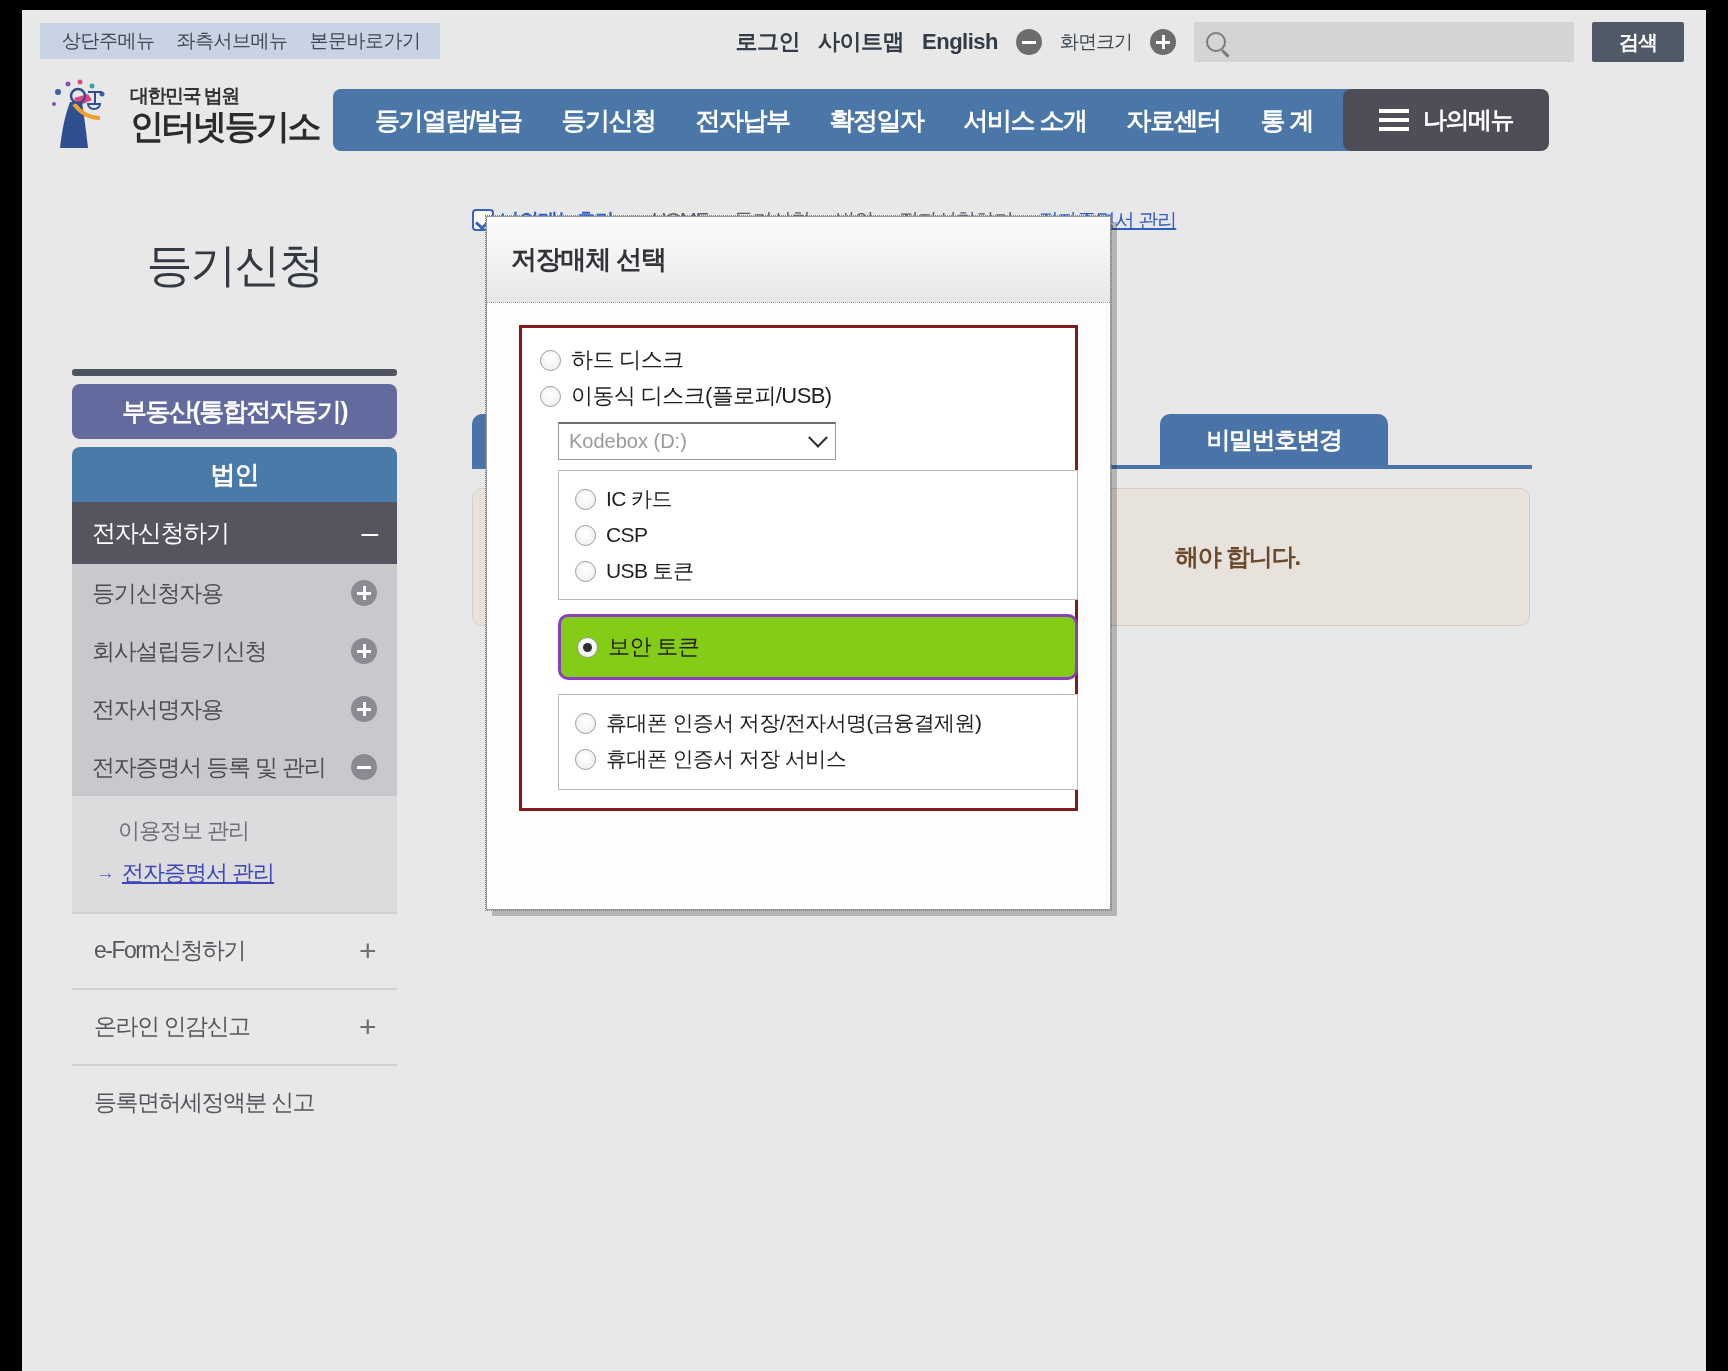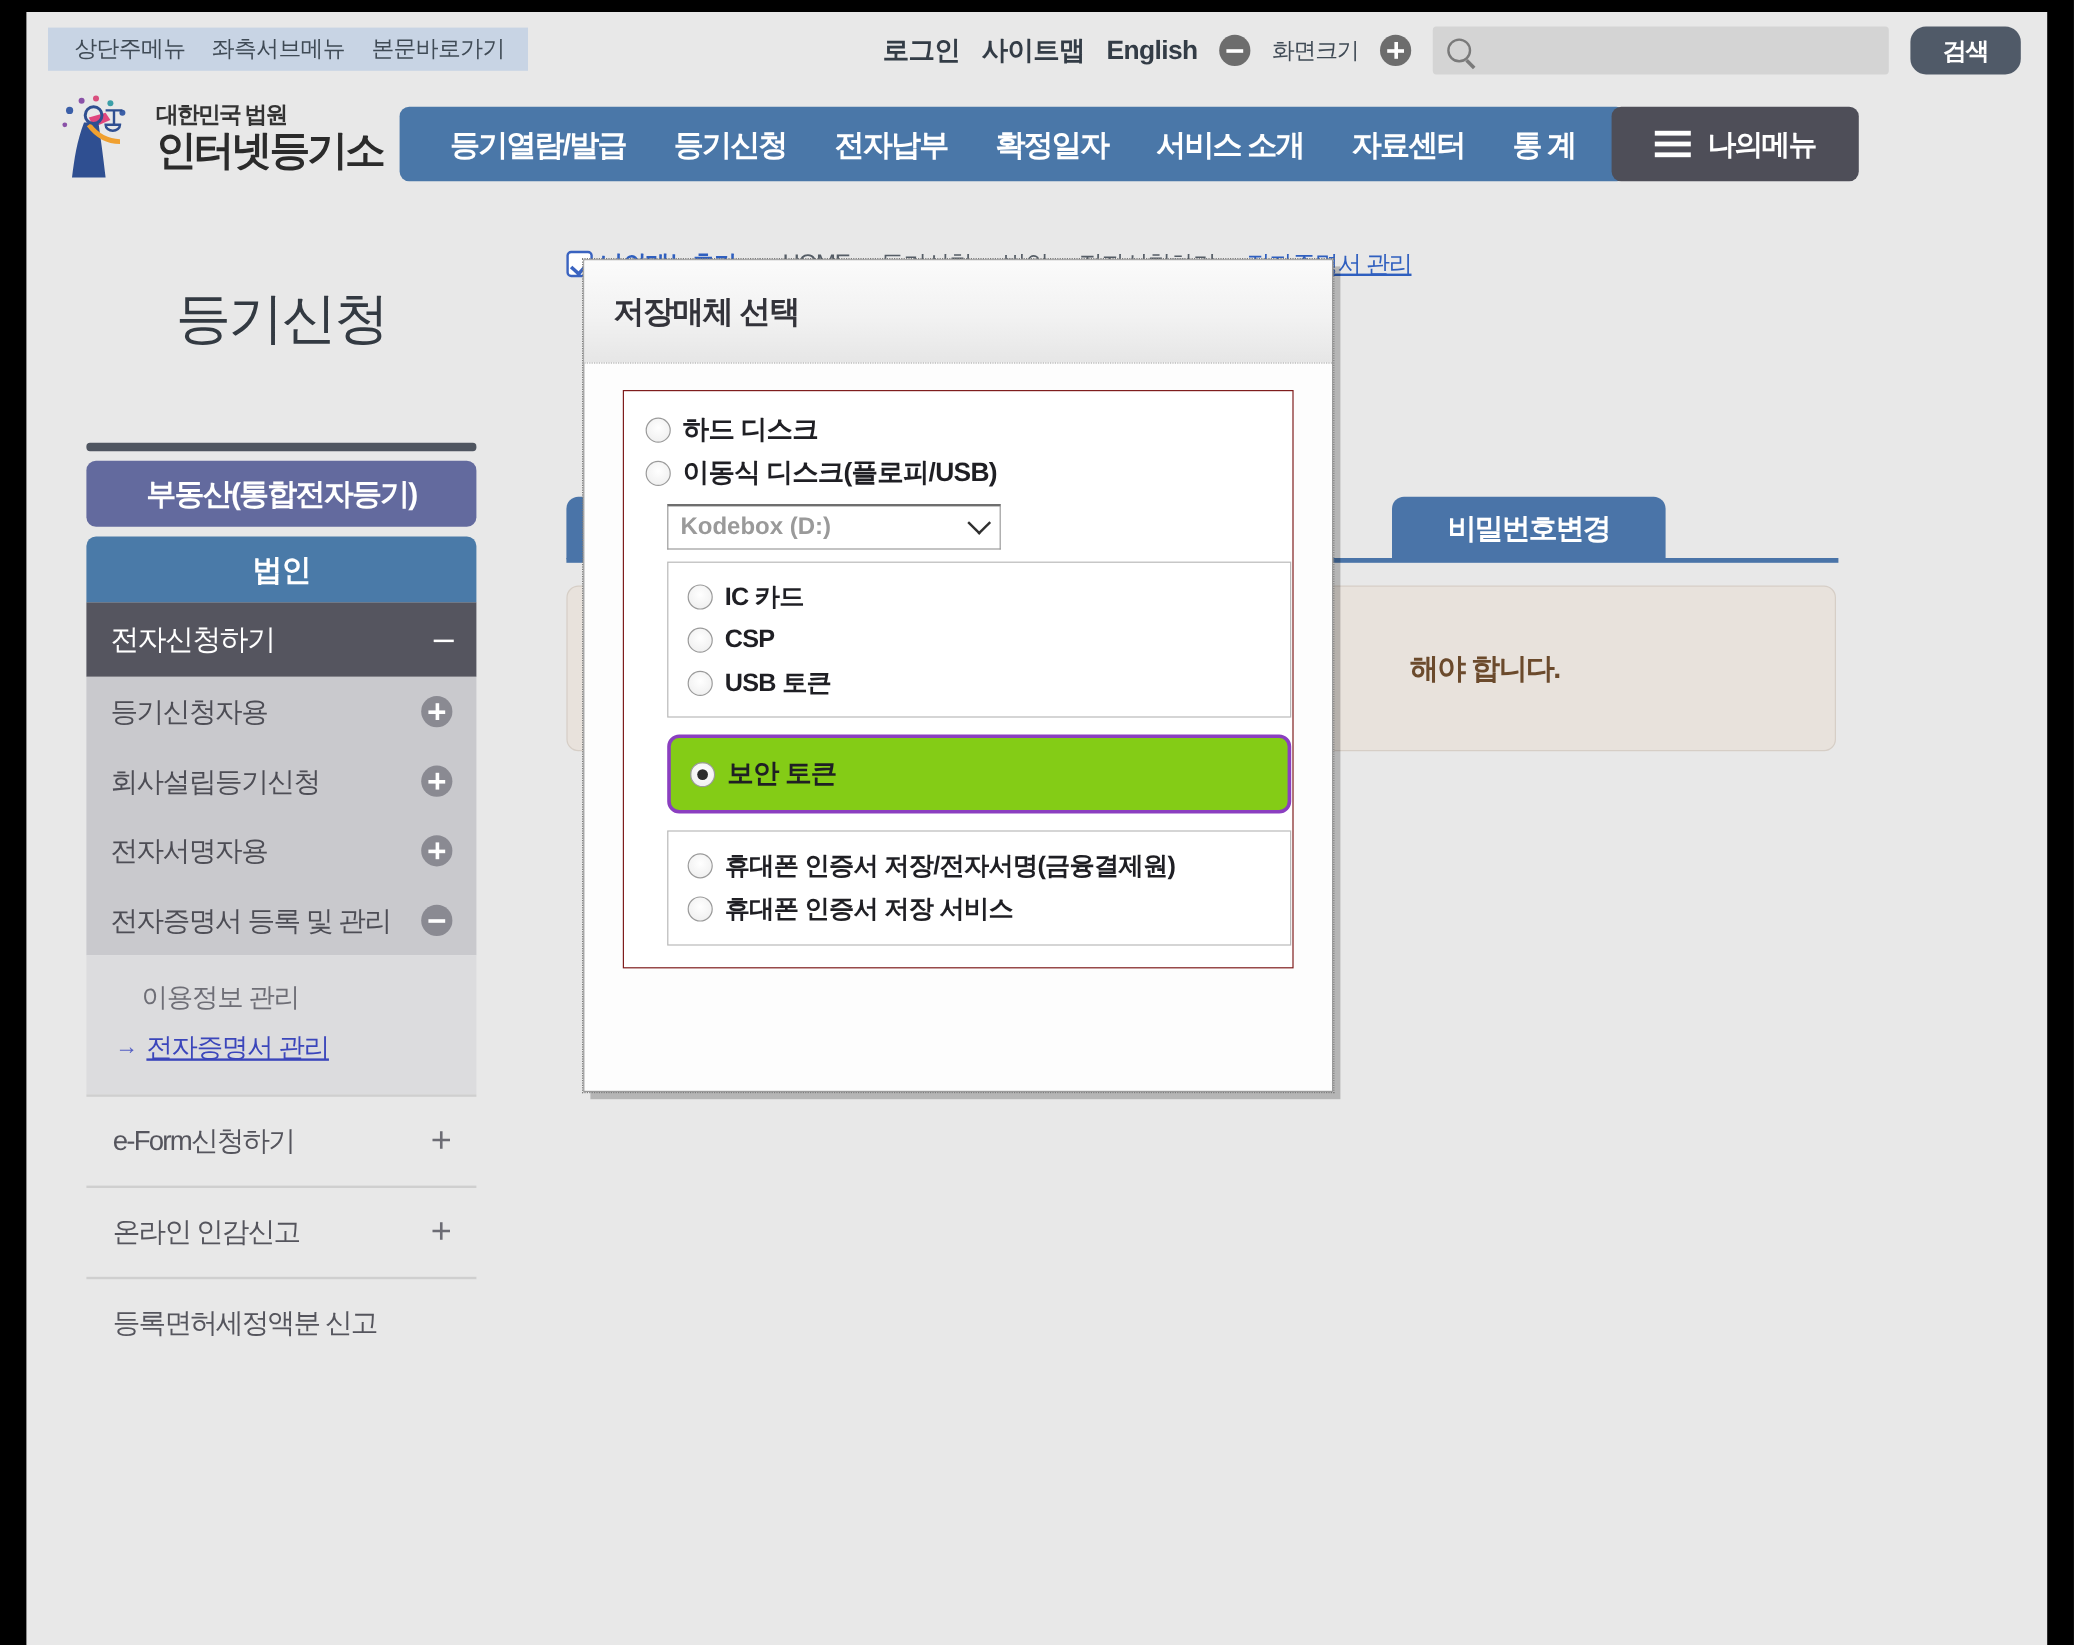--- a/index.html
+++ b/index.html
@@ -70,21 +70,21 @@
   }
   .search-input{
     flex:1; background:transparent; border:none; outline:none;
     font-size:18px; color:#333; padding-left:8px;
     font-family:"Liberation Sans",sans-serif;
   }
   .search-btn{
     width:92px;height:40px;background:#505a68;color:#fff;
     border:none; font-size:20px; font-weight:bold;
     font-family:Liberation Mono, monospace; letter-spacing:-1px;
-    cursor:pointer; border-radius:13px;
+    cursor:pointer; border-radius:2px;
   }
 
   
   .logo-wrap {
     position:absolute; left:22px; top:62px;
     width: 290px; height: 84px; display:flex; align-items:center;
   }
   .logo-mark { width:80px; height:80px; position:relative; flex:none;}
   .logo-text { margin-left:6px; }
   .logo-text .sub { font-size:19px; font-weight:bold; color:#333; letter-spacing:-1.5px;}
@@ -238,23 +238,22 @@
     height:86px;
     background:linear-gradient(to bottom,#fbfbfb 0%,#f2f2f2 55%,#e6e6e6 100%);
     border-bottom:1px dotted #9d9d9d;
     display:flex;align-items:center; padding-left:24px;
   }
   .modal-title{
     font-size:26px; font-weight:bold; color:#33333a; letter-spacing:-1.2px;
   }
   .modal-body{ flex:1; padding:22px 32px 0 32px; }
   .group-box{
-    border:1px solid #7f1d1d; background:#fff;
+    border:3px solid #7f1d1d; background:#fff;
     padding:14px 18px 18px 18px;
-    font-weight:bold;
   }
   .radio-row{
     display:flex;align-items:center; gap:10px; height:36px;
     font-size:22px; color:#1f1f24; letter-spacing:-0.6px; cursor:pointer;
   }
   .radio{
     width:21px;height:21px;border-radius:50%;
     border:1px solid #9a9a9a;
     background:radial-gradient(circle at 50% 40%, #ffffff 0%, #ececec 100%);
     position:relative; flex:none;

